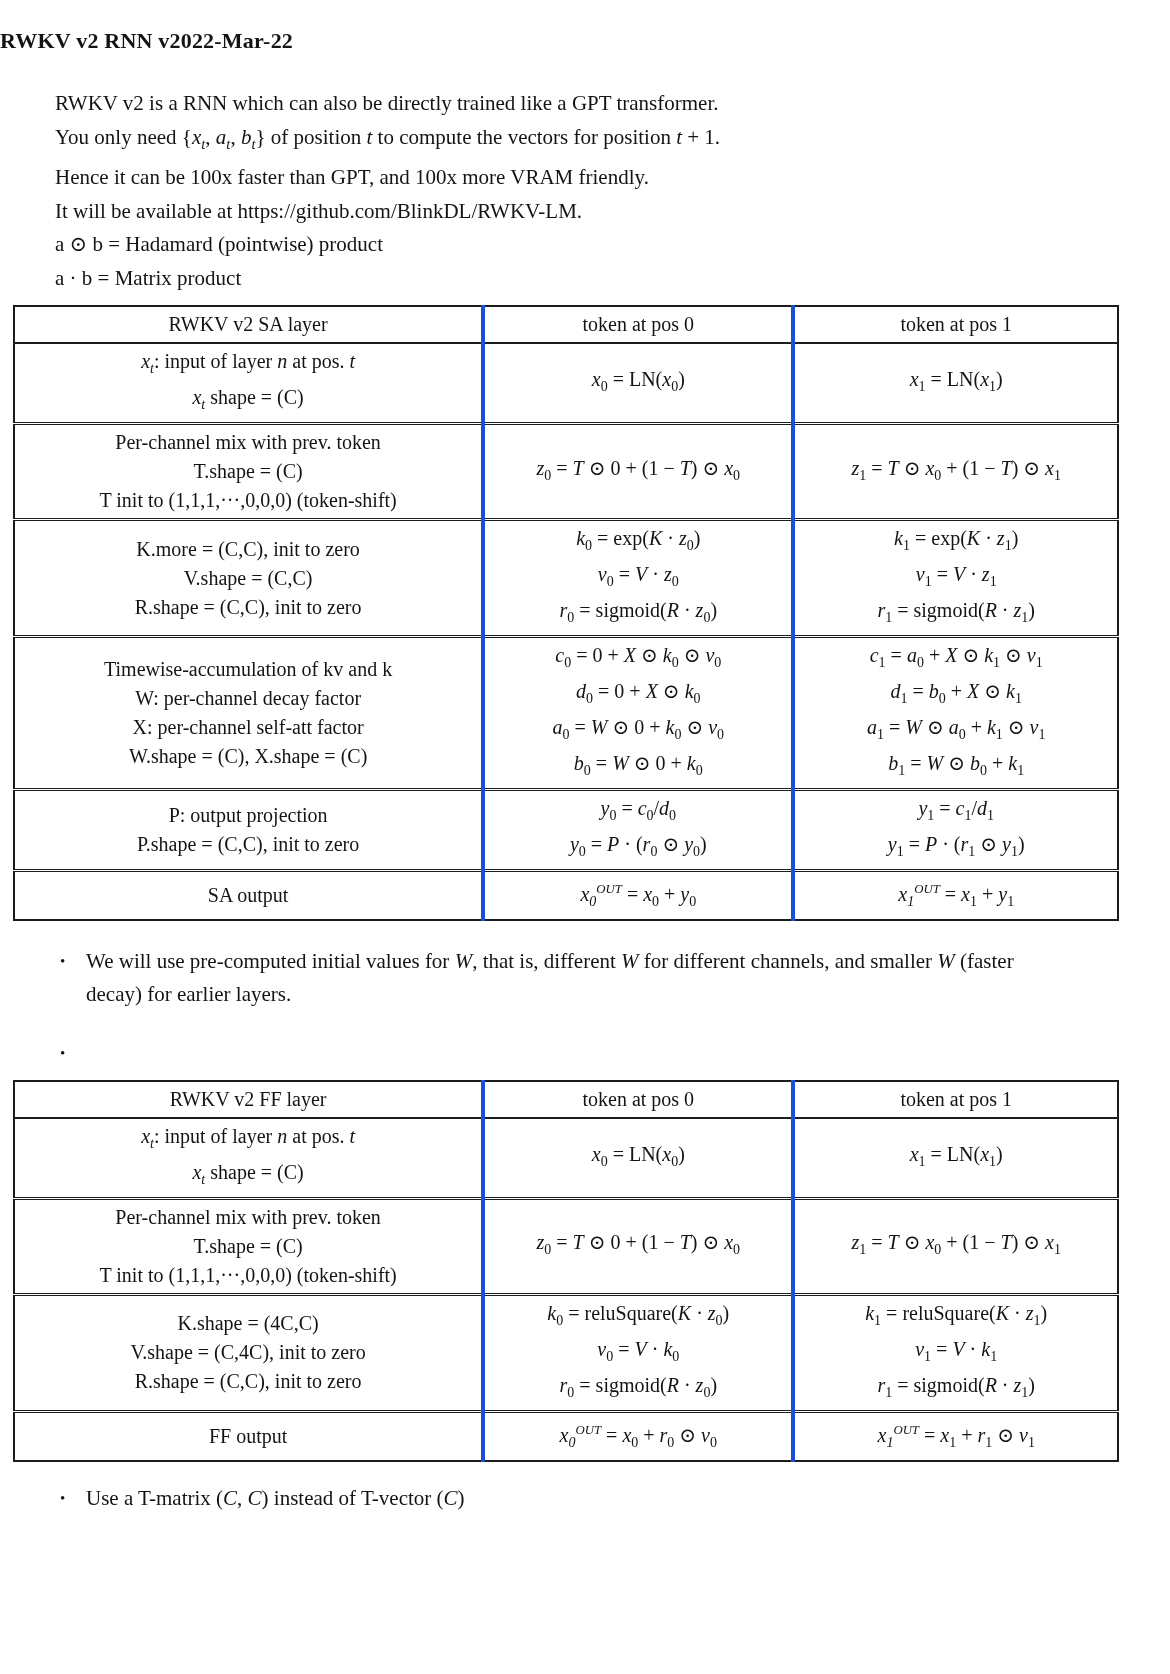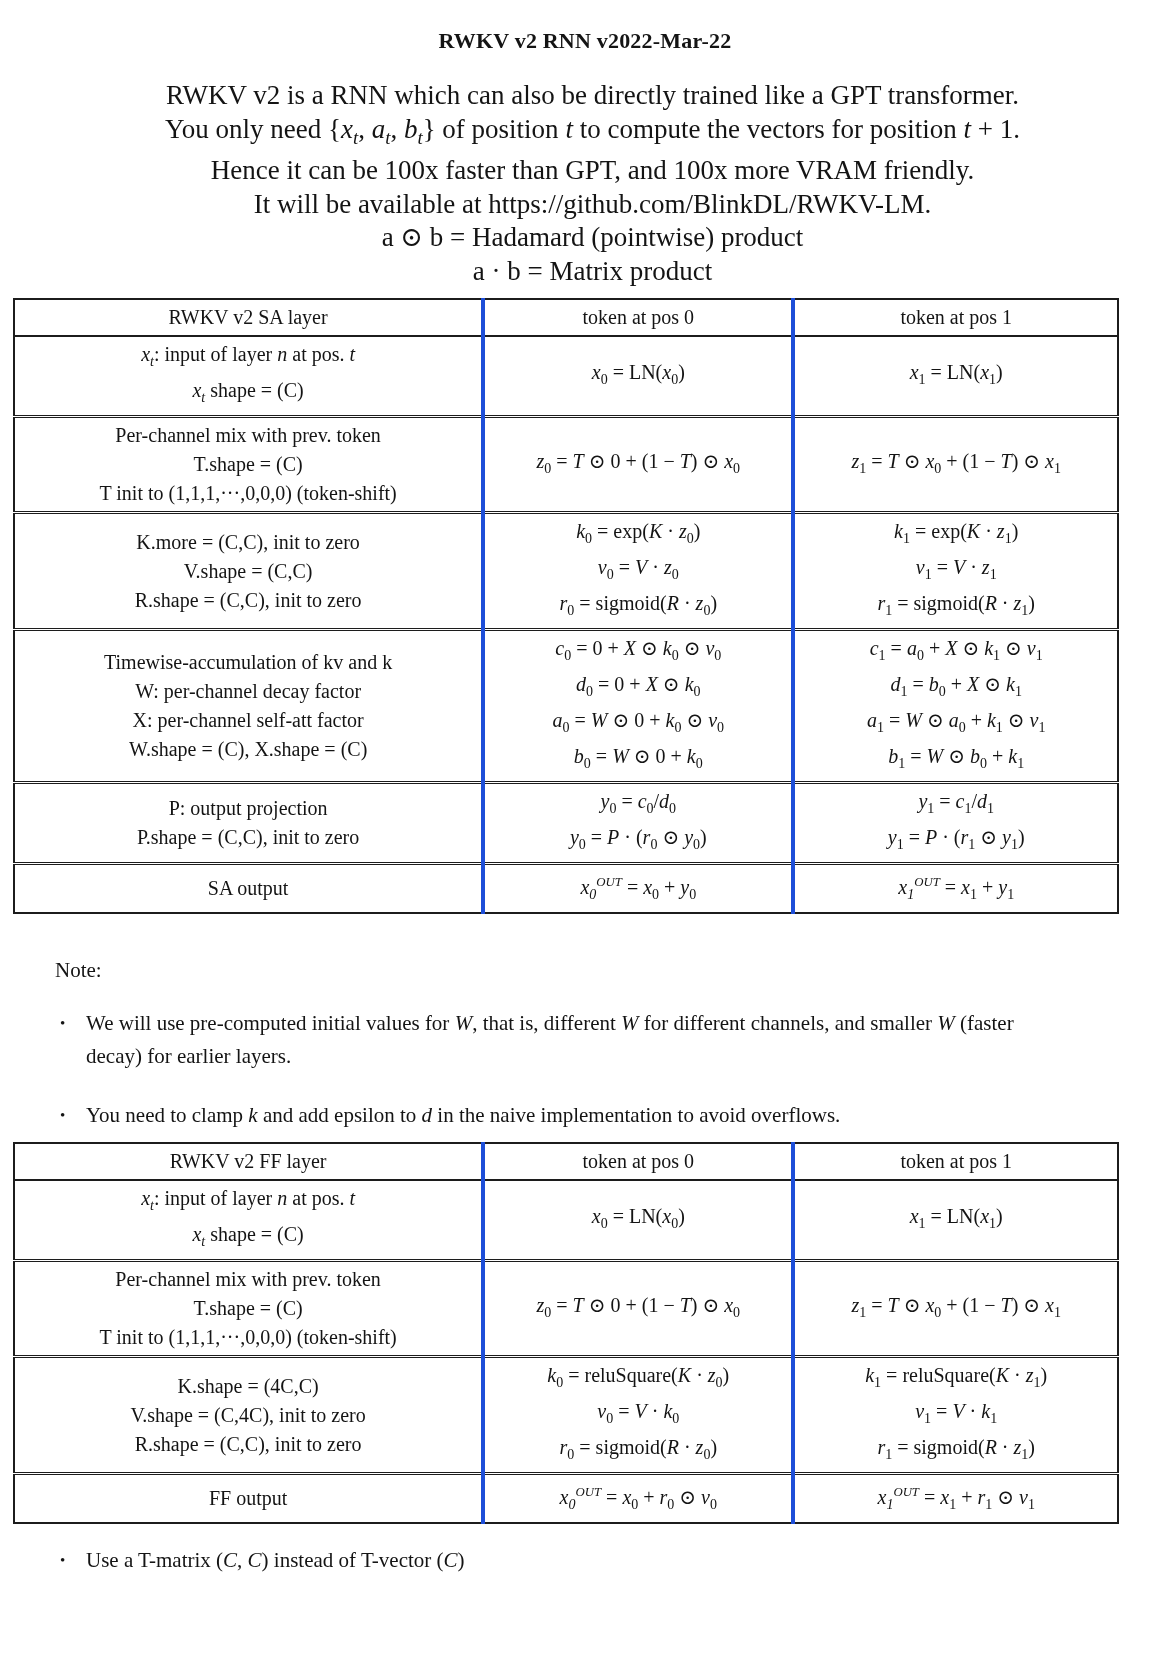--- a/index.html
+++ b/index.html
@@ -5,27 +5,27 @@
   * { box-sizing: border-box; }
   html,body { margin:0; padding:0; }
   body {
     width:1170px; height:1674px; overflow:hidden;
     background:#ffffff; color:#141414;
     font-family:"Liberation Serif","DejaVu Serif",serif;
   }
   .page { width:1170px; height:1674px; overflow:hidden; }
 
   .title {
-    text-align:center; font-weight:700; font-size:22px;
+    text-align:left; font-weight:700; font-size:22px;
     padding-top:28px; letter-spacing:.2px;
   }
 
   .intro {
-    margin:25px 40px 0 55px;
-    font-size:27px; line-height:33.5px;text-align:center;
+    margin:33px 40px 0 55px;
+    font-size:21px; line-height:33.5px;
   }
 
   table.eq-table {
     margin:10px 0 0 13px; width:1106px;
     border-collapse:collapse; border:2px solid #1c1c1c;
     table-layout:fixed; font-size:20px;
   }
   table.eq-table th, table.eq-table td {
     text-align:center; vertical-align:middle;
     padding:3px 8px; line-height:29px; font-weight:400;
@@ -164,28 +164,26 @@
             <div class="mline"><i>x<sub>0</sub><sup>OUT</sup></i> = <i>x</i><sub>0</sub> + <i>y</i><sub>0</sub></div>
           </td>
         <td>
             <div class="mline"><i>x<sub>1</sub><sup>OUT</sup></i> = <i>x</i><sub>1</sub> + <i>y</i><sub>1</sub></div>
           </td>
       </tr>
     </tbody>
   </table>
 
   <div class="note">
-    <div class="section-label">Note:</div>
     <div class="bullet">
       <span class="mark">•</span>
       <span>We will use pre-computed initial values for <i>W</i>, that is, different <i>W</i> for different channels, and smaller <i>W</i> (faster decay) for earlier layers.</span>
     </div>
     <div class="bullet">
       <span class="mark">•</span>
-      <span>You need to clamp <i>k</i> and add epsilon to <i>d</i> in the naive implementation to avoid overflows.</span>
     </div>
   </div>
 
   <table class="eq-table ff-gap">
     <colgroup>
         <col class="c1">
         <col class="c2">
         <col class="c3">
       </colgroup>
     <thead>

